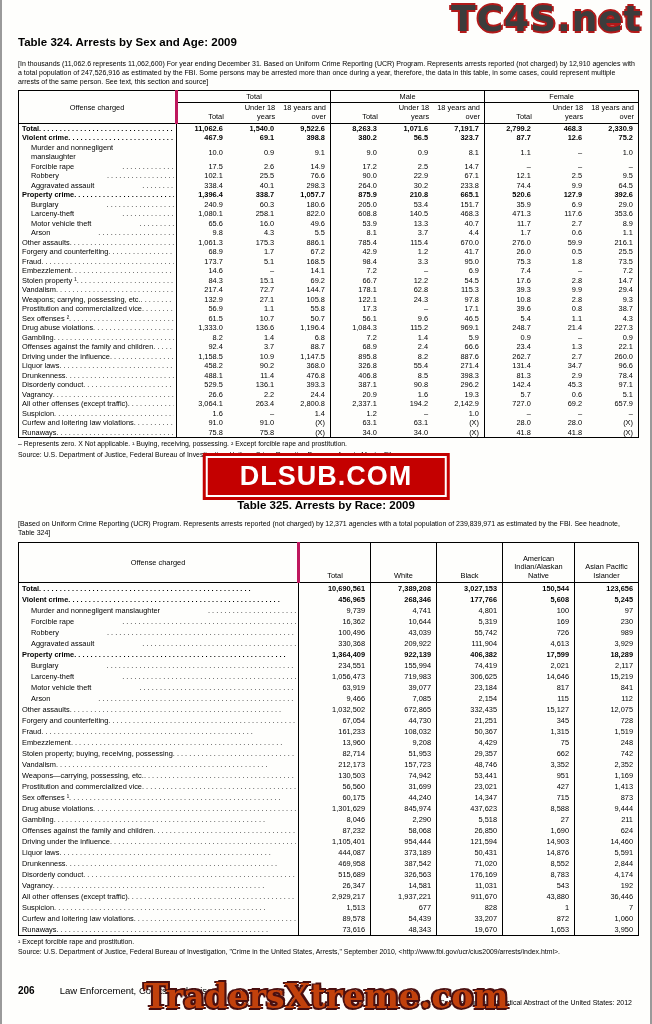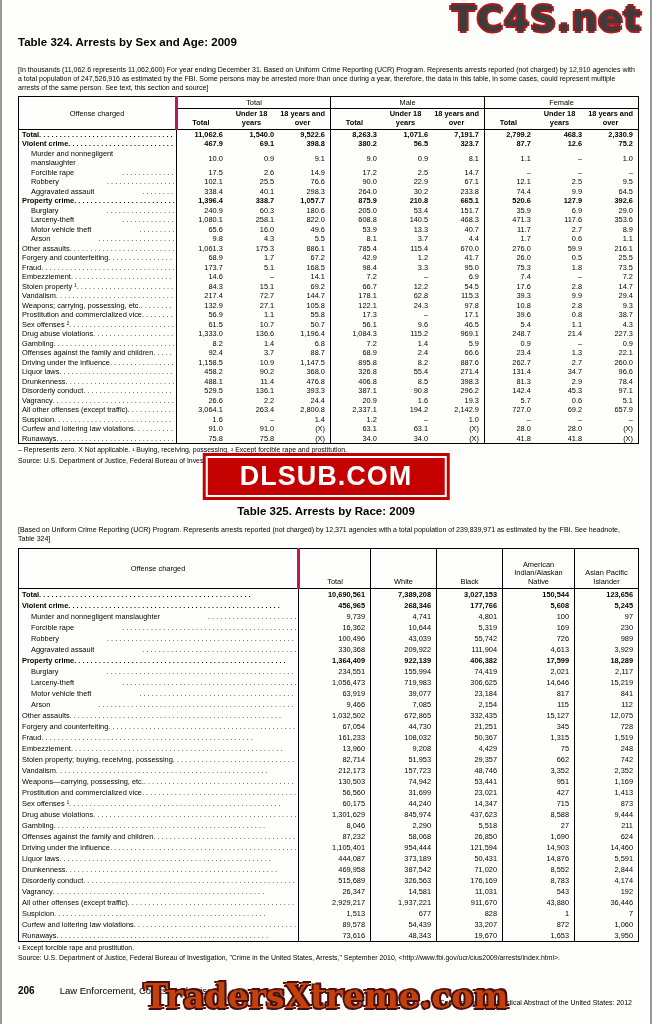--- a/index.html
+++ b/index.html
@@ -13,32 +13,32 @@
           text-shadow:-2px 0 0 #b31a1a,2px 0 0 #b31a1a,0 -2px 0 #b31a1a,0 2px 0 #b31a1a;z-index:5;}
   .wm-mid{position:absolute;top:456px;left:50%;transform:translateX(-50%);
           background:#c40000;color:#fff;font-size:27px;font-weight:bold;letter-spacing:1px;
           padding:3px 32px;border:2px solid #fff;box-shadow:0 0 0 3px #c40000;z-index:5;white-space:nowrap;}
   .wm-bottom{position:absolute;bottom:8px;left:0;width:100%;text-align:center;
           font-family:"DejaVu Serif",serif;font-size:33px;font-weight:bold;color:#c2410c;
           text-shadow:-2px -1px 0 #4a1010,2px 1px 0 #4a1010,-1px 2px 0 #4a1010,2px -2px 0 #4a1010;z-index:5;}
 
   
   .table-title{font-size:11.5px;font-weight:bold;}
-  #title324{margin-top:32px;margin-bottom:18px;}
+  #title324{margin-top:32px;margin-bottom:12px;}
   #title325{margin-top:40px;margin-bottom:9px;text-align:center;}
   .headnote{font-size:7px;line-height:8.8px;width:620px;margin-bottom:4px;}
   .footnote{font-size:6.9px;line-height:8.4px;width:620px;margin-top:2px;}
 
   
   table{border-collapse:collapse;table-layout:fixed;width:620px;border:1px solid #000;font-size:7.4px;}
   th{font-weight:normal;font-size:7.4px;}
   thead{border-bottom:1px solid #000;}
   .oh{text-align:center;vertical-align:middle;border-right:3px solid #be185d;}
   .grp{text-align:center;border-bottom:1px solid #000;border-left:1px solid #000;padding:1px 0;}
-  .sub{text-align:center;vertical-align:bottom;padding:1px 4px 2px 0;line-height:8.2px;height:20px;font-weight:bold;}
+  .sub{text-align:right;vertical-align:bottom;padding:1px 4px 2px 0;line-height:8.2px;height:20px;}
   .sub.gs{border-left:1px solid #000;}
   .rh{text-align:center;vertical-align:bottom;padding:1px 2px 2px 2px;line-height:8.2px;height:40px;border-left:1px solid #000;}
   #t325 th.rh:first-of-type{text-align:right;padding-right:8px;}
 
   #t324 td{line-height:9.5px;}
   #t325 td{line-height:11px;}
   td.num{text-align:right;padding-right:5px;white-space:nowrap;}
   #t324 td:nth-child(2),#t324 td:nth-child(5),#t324 td:nth-child(8){border-left:1px solid #000;}
   #t325 td:nth-child(n+2){border-left:1px solid #000;}
   td.offense{padding-left:3px;}

